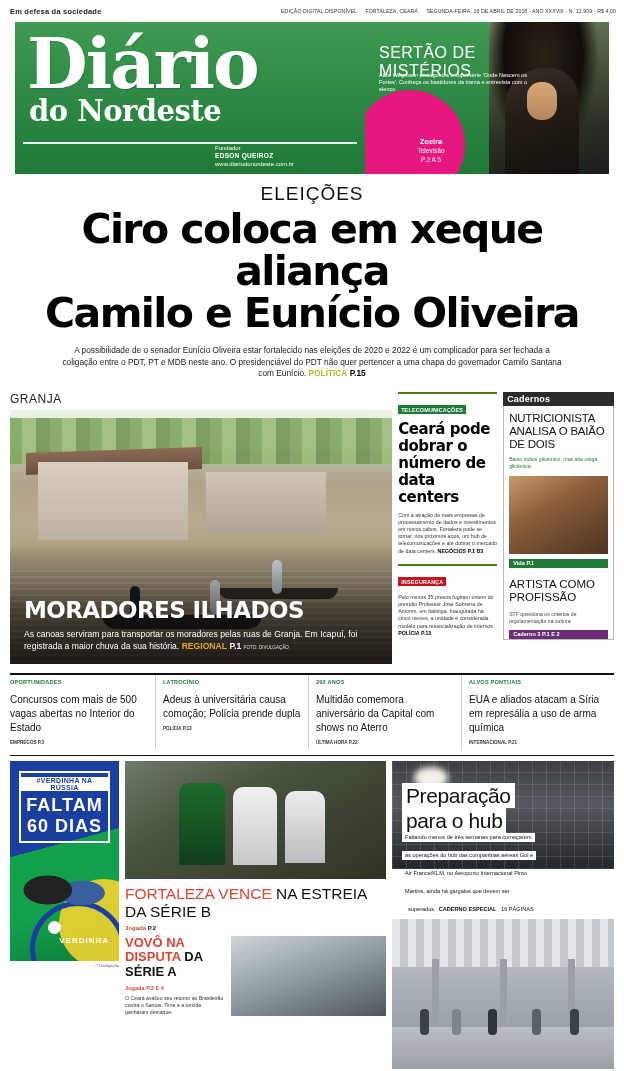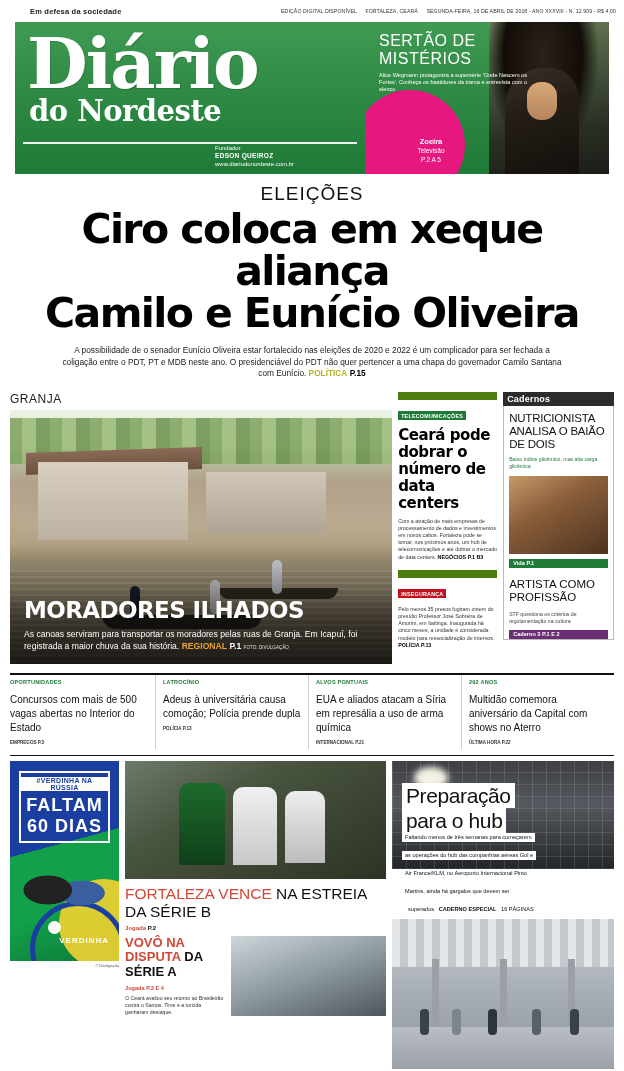--- a/index.html
+++ b/index.html
@@ -7,21 +7,21 @@
     width: 624px; height: 1071px;
     background:#fff;
     font-family:"Liberation Sans", sans-serif;
     color:#111;
     overflow:hidden;
   }
   .page { width:624px; height:1071px; position:relative; background:#fff; }
 
   
   .topstrip{ height:22px; display:flex; align-items:center; justify-content:space-between;
-    padding:0 8px 0 10px; font-size:7.5px; color:#222; letter-spacing:.2px;margin-left:20px;}
+    padding:0 8px 0 10px; font-size:7.5px; color:#222; letter-spacing:.2px;}
   .topstrip .slogan{ font-weight:600; font-size:7.5px; }
   .topstrip .info{ font-size:5.2px; color:#333; letter-spacing:.1px; white-space:nowrap;}
   .topstrip .info span{ margin-left:7px; }
 
   
   .masthead{ height:152px; margin:0 15px; display:flex; position:relative;
     background:linear-gradient(180deg,#3f9b52 0%,#2f8a45 45%,#1f7a37 100%); }
   .mh-left{ flex:1; position:relative; padding:6px 0 0 8px;}
   .logo{ color:#fff; font-family:"DejaVu Serif", serif; font-weight:bold;
     font-size:70px; line-height:72px; letter-spacing:-2px; padding-left:4px;
@@ -35,21 +35,21 @@
   .promo-photo{ position:absolute; right:0; top:0; width:120px; height:152px;
     background:
       radial-gradient(ellipse at 45% 22%, #2b2118 0%, #120d09 42%, rgba(0,0,0,0) 60%),
       linear-gradient(170deg,#6d7f5c 0%,#4c5c41 30%,#2a2f24 70%,#1b1e18 100%);
   }
   .promo-photo:before{ content:""; position:absolute; left:16px; top:46px; width:74px; height:106px;
     background:linear-gradient(160deg,#3a3028 0%,#241d17 40%,#15100c 100%);
     border-radius:38px 30px 0 0;}
   .promo-photo:after{ content:""; position:absolute; left:38px; top:60px; width:30px; height:38px;
     background:linear-gradient(180deg,#d8a878 0%,#b4855c 100%); border-radius:14px;}
-  .promo-title{ position:absolute; left:14px; top:10px; color:#fff; font-size:16px;
+  .promo-title{ position:absolute; left:14px; top:22px; color:#fff; font-size:16px;
     line-height:18px; letter-spacing:.5px; font-weight:400;}
   .promo-text{ position:absolute; left:14px; top:50px; width:150px; color:#fff;
     font-size:5.6px; line-height:7px;}
   .promo-circle{ position:absolute; left:-10px; bottom:-26px; width:110px; height:110px;
     border-radius:50%; background:#e6177f;}
   .promo-tag{ position:absolute; left:30px; bottom:10px; width:72px; text-align:center;
     color:#fff; font-size:6.5px; line-height:9px; z-index:3;}
   .promo-tag b{ font-size:7.5px;}
 
   
@@ -98,21 +98,21 @@
     letter-spacing:-.6px; line-height:25px;}
   .photo-cap p{ font-size:8.6px; line-height:12px; margin-top:5px;}
   .photo-cap .reg{ color:#e8a33d; font-weight:bold;}
   .photo-cap .pg{ font-weight:bold;}
   .photo-cap .credit{ font-size:4.6px; opacity:.85;}
 
   
   .sec-tag{ font-size:5.4px; font-weight:bold; color:#fff; background:#1f7a37;
     display:inline-block; padding:1.5px 3px; letter-spacing:.2px;}
   .sec-tag.red{ background:#c1121f;}
-  .rule-top{ border-top:8px solid #4d7c0f; }
+  .rule-top{ border-top:2px solid #4d7c0f; }
   .mid-head{ font-family:"DejaVu Sans",sans-serif; font-weight:bold; font-size:15px;
     line-height:17px; letter-spacing:-.4px; margin-top:5px; color:#000;}
   .mid-body{ font-size:5.3px; line-height:7.2px; color:#333; margin-top:6px;}
   .mid-body b{ font-weight:bold; color:#000;}
 
   
   .cadernos-label{ background:#2c2c2c; color:#fff; font-size:9px; font-weight:bold;
     padding:2px 4px; letter-spacing:.2px;}
   .cad-box{ border:1px solid #bbb; border-top:none; padding:6px 5px 0;}
   .cad-title{ font-size:11.5px; line-height:13px; letter-spacing:-.2px; color:#111;}
@@ -326,33 +326,33 @@
     </div>
     <div class="brief">
       <div class="tag">LATROCÍNIO</div>
       <h3>Adeus à universitária causa comoção; Polícia prende dupla</h3>
       <div class="foot">
         <span>POLÍCIA</span>
         <span>P.13</span>
       </div>
     </div>
     <div class="brief">
+      <div class="tag">292 ANOS</div>
+      <h3>Multidão comemora aniversário da Capital com shows no Aterro</h3>
+      <div class="foot">
+        <span>ÚLTIMA HORA</span>
+        <span>P.22</span>
+      </div>
+    </div>
+    <div class="brief">
       <div class="tag">ALVOS PONTUAIS</div>
       <h3>EUA e aliados atacam a Síria em represália a uso de arma química</h3>
       <div class="foot">
         <span>INTERNACIONAL</span>
         <span>P.21</span>
-      </div>
-    </div>
-    <div class="brief">
-      <div class="tag">292 ANOS</div>
-      <h3>Multidão comemora aniversário da Capital com shows no Aterro</h3>
-      <div class="foot">
-        <span>ÚLTIMA HORA</span>
-        <span>P.22</span>
       </div>
     </div>
   </div>
 
   <div class="bottom">
 
     <div class="bt-left">
       <div class="ad-verdinha">
         <div class="yellowarc"></div>
         <div class="bluearc"></div>

